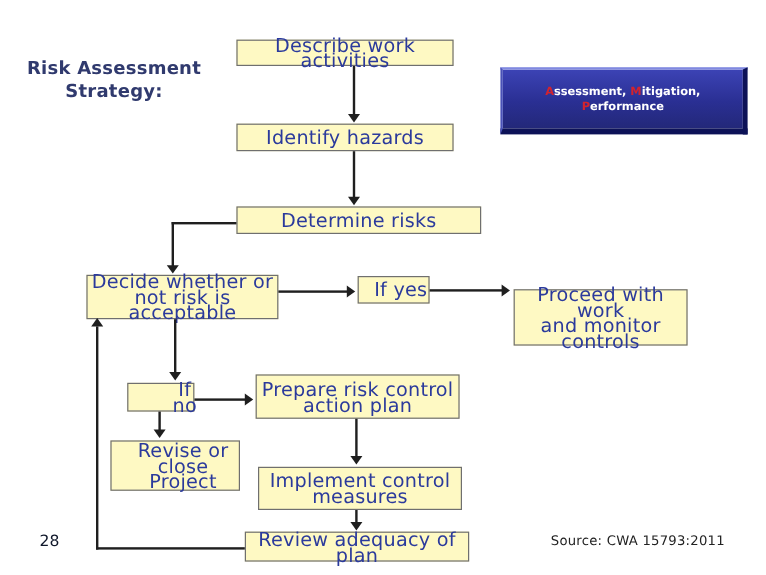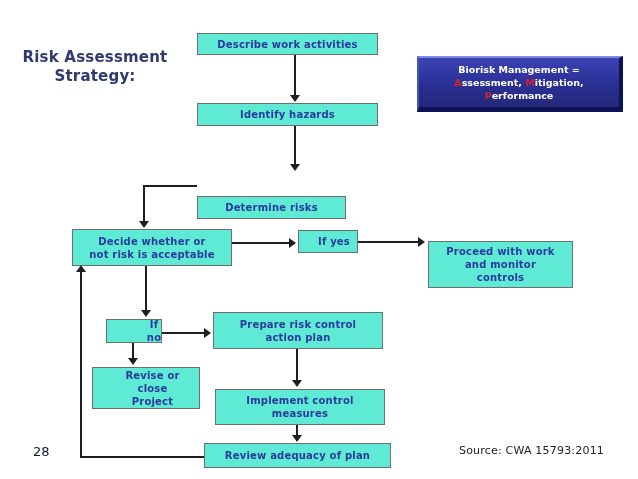--- a/index.html
+++ b/index.html
@@ -3,27 +3,27 @@
 <meta charset="utf-8">
 <style>
   html,body{margin:0;padding:0;background:#fff;}
   .slide{position:relative;width:638px;height:479px;background:#ffffff;overflow:hidden;
          font-family:"DejaVu Sans","Liberation Sans",sans-serif;}
 
   .title{position:absolute;left:22px;top:48px;width:146px;text-align:center;
          font-size:15px;font-weight:bold;line-height:19px;white-space:pre-line;letter-spacing:0.2px;}
 
   .flow{position:absolute;inset:0;}
-  .node{position:absolute;background:#5eead4;border:1.5px solid #6f6f6f;box-sizing:border-box;
+  .node{position:absolute;background:#fef9c3;border:1.5px solid #6f6f6f;box-sizing:border-box;
         display:flex;align-items:center;justify-content:center;text-align:center;
-        font-size:10px;font-weight:bold;line-height:13px;white-space:pre-line;letter-spacing:0.2px;}
+        font-size:16px;font-weight:normal;line-height:13px;white-space:pre-line;letter-spacing:0.2px;}
 
   .n-describe {left:197px;top:33px; width:181px;height:22px;}
   .n-identify {left:197px;top:103px;width:181px;height:23px;}
-  .n-determine{left:197px;top:172px;width:149px;height:23px;margin-top:24px;}
+  .n-determine{left:197px;top:172px;width:204px;height:23px;}
   .n-decide   {left:72px; top:229px;width:160px;height:37px;}
   .n-ifyes    {left:298px;top:230px;width:60px; height:23px;padding-left:12px;}
   .n-proceed  {left:428px;top:229px;width:145px;height:47px;margin-top:12px;}
   .n-ifno     {left:106px;top:319px;width:56px; height:24px;padding-left:40px;}
   .n-prepare  {left:213px;top:312px;width:170px;height:37px;}
   .n-revise   {left:92px; top:367px;width:108px;height:42px;padding-left:13px;}
   .n-implement{left:215px;top:389px;width:170px;height:36px;}
   .n-review   {left:204px;top:443px;width:187px;height:25px;}
 
   .ln{position:absolute;background:#1f1f1f;display:block;}
@@ -45,21 +45,20 @@
 </style>
 </head>
 <body>
 
 <div class="slide">
 
   <div class="title" style="color: rgb(48, 58, 110);">Risk Assessment
 Strategy:</div>
 
   <div class="callout">
-    <div>Biorisk Management =</div>
     <div>
       <span class="red" style="color: rgb(210, 35, 46);">A</span><span>ssessment, </span><span class="red" style="color: rgb(210, 35, 46);">M</span><span>itigation, </span><span class="red" style="color: rgb(210, 35, 46);">P</span><span>erformance</span>
     </div>
   </div>
 
   <div class="flow" style="color: rgb(43, 58, 156);">
 
     <div class="node n-describe">Describe work activities</div>
     <div class="node n-identify">Identify hazards</div>
     <div class="node n-determine">Determine risks</div>

